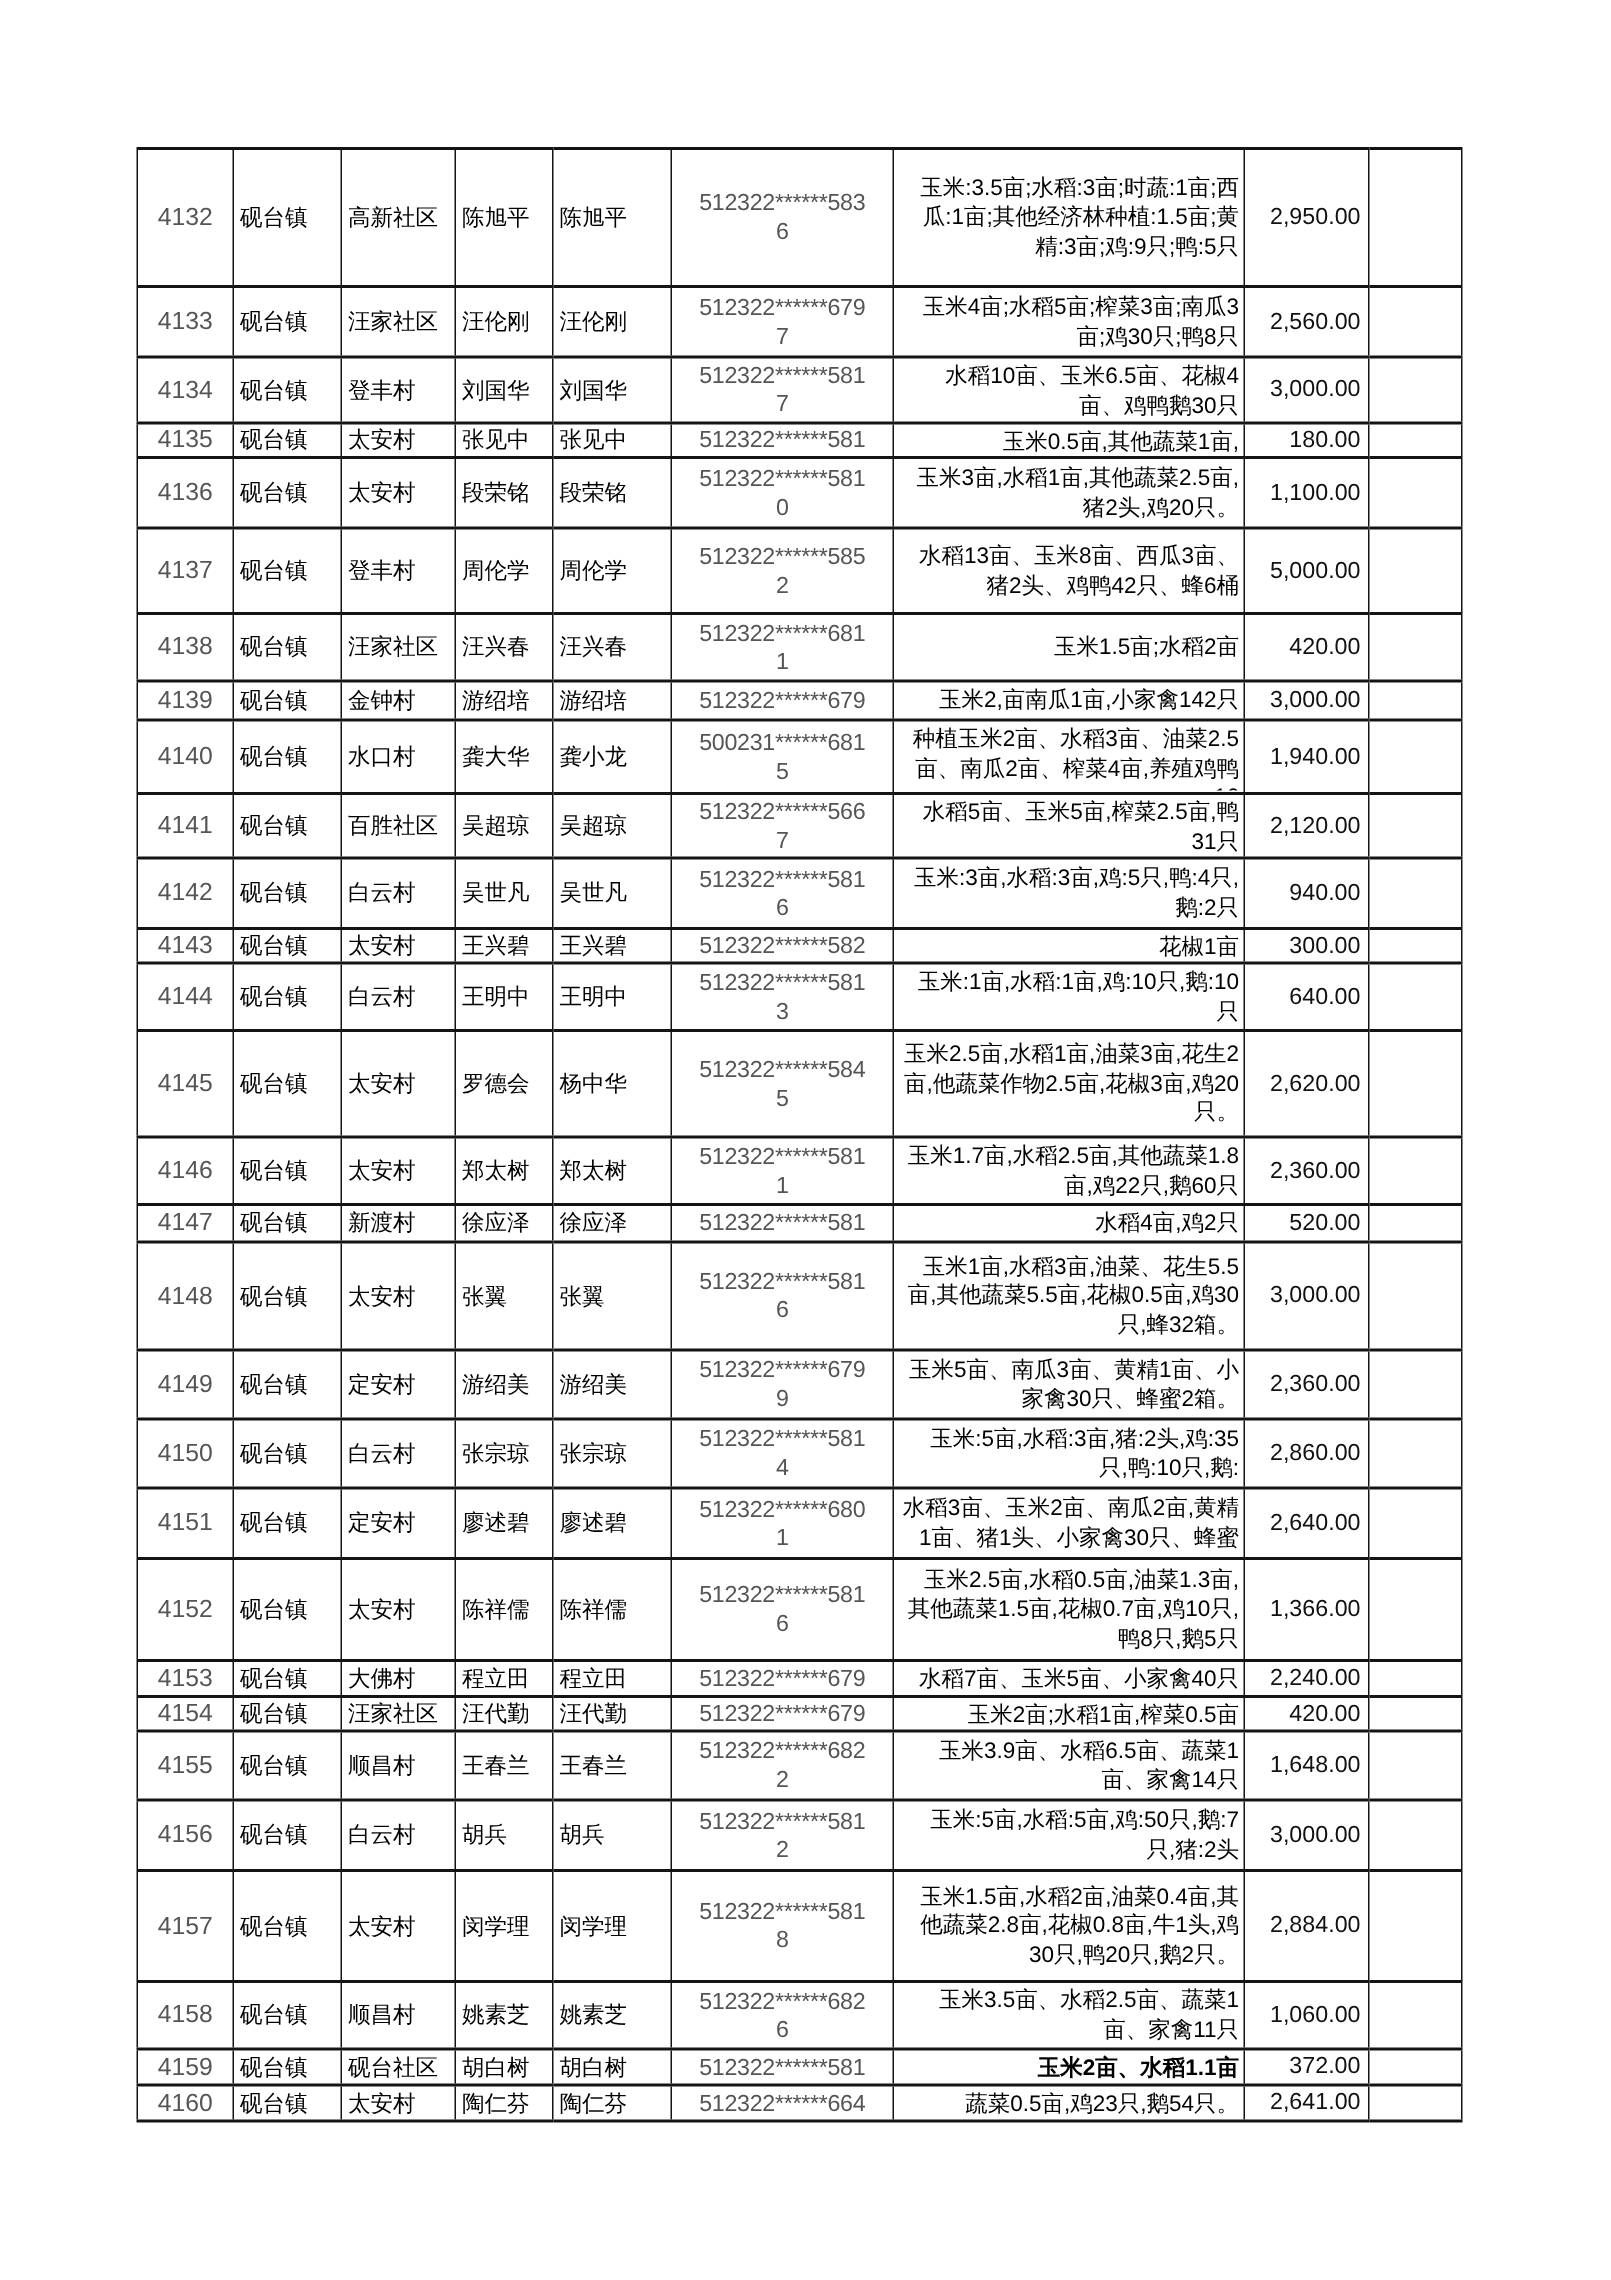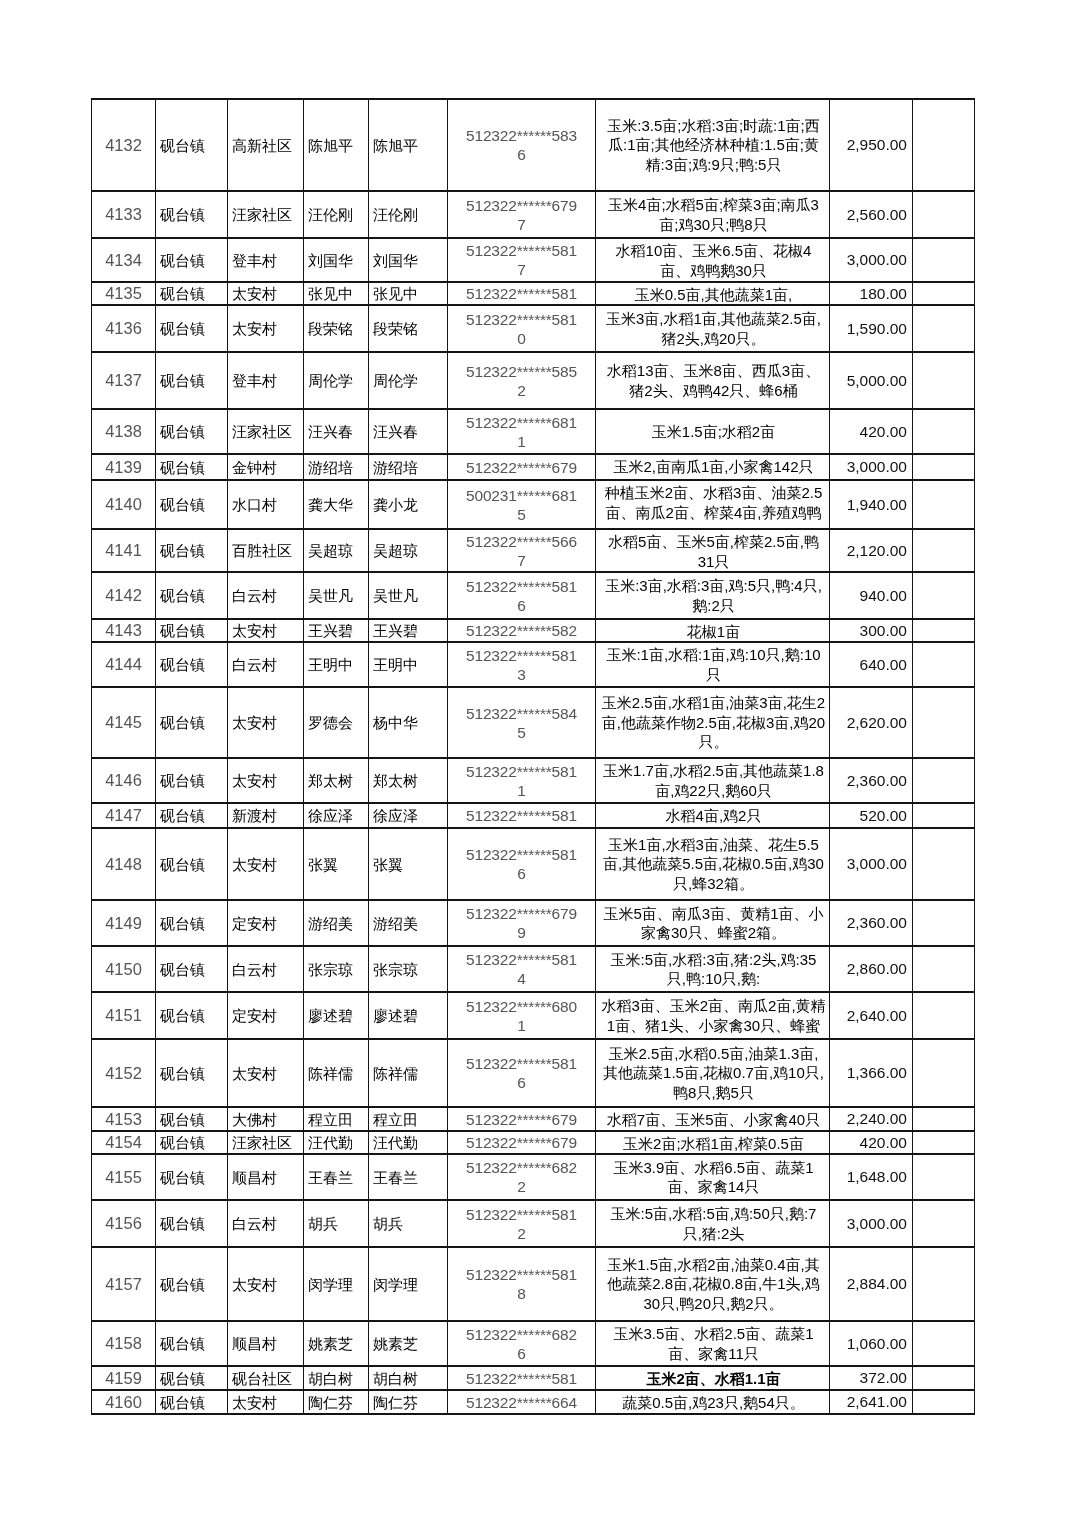--- a/index.html
+++ b/index.html
@@ -59,21 +59,21 @@
     font-size: 15.5px;
     color: #555555;
     text-align: center;
     line-height: 19px;
     letter-spacing: -0.2px;
   }
   td.c-desc {
     font-size: 15px;
     color: #000000;
     line-height: 19.5px;
-    text-align: center;
+    text-align: right;
   }
   td.c-desc .cw { padding: 1px 3px 1px 5px; }
   td.c-amount {
     font-size: 15.5px;
     color: #111111;
     text-align: right;
   }
   td.c-amount .cw { padding-right: 5px; }
   td.c-blank { background: #ffffff; }
   .idline { width: 100%; text-align: center; }
@@ -310,21 +310,21 @@
               <div class="idline">0</div>
             </div>
           </td>
           <td class="c-desc">
             <div class="cw" style="height: 43px;">
               <div>玉米3亩,水稻1亩,其他蔬菜2.5亩,猪2头,鸡20只。</div>
             </div>
           </td>
           <td class="c-amount">
             <div class="cw" style="height: 43px;">
-              <div>1,590.00</div>
+              <div>1,100.00</div>
             </div>
           </td>
           <td class="c-blank">
             <div class="cw" style="height: 43px;"></div>
           </td>
         </tr>
         <tr style="height: 47px;">
           <td class="c-serial">
             <div class="cw" style="height: 43px;">
               <div>4137</div>

